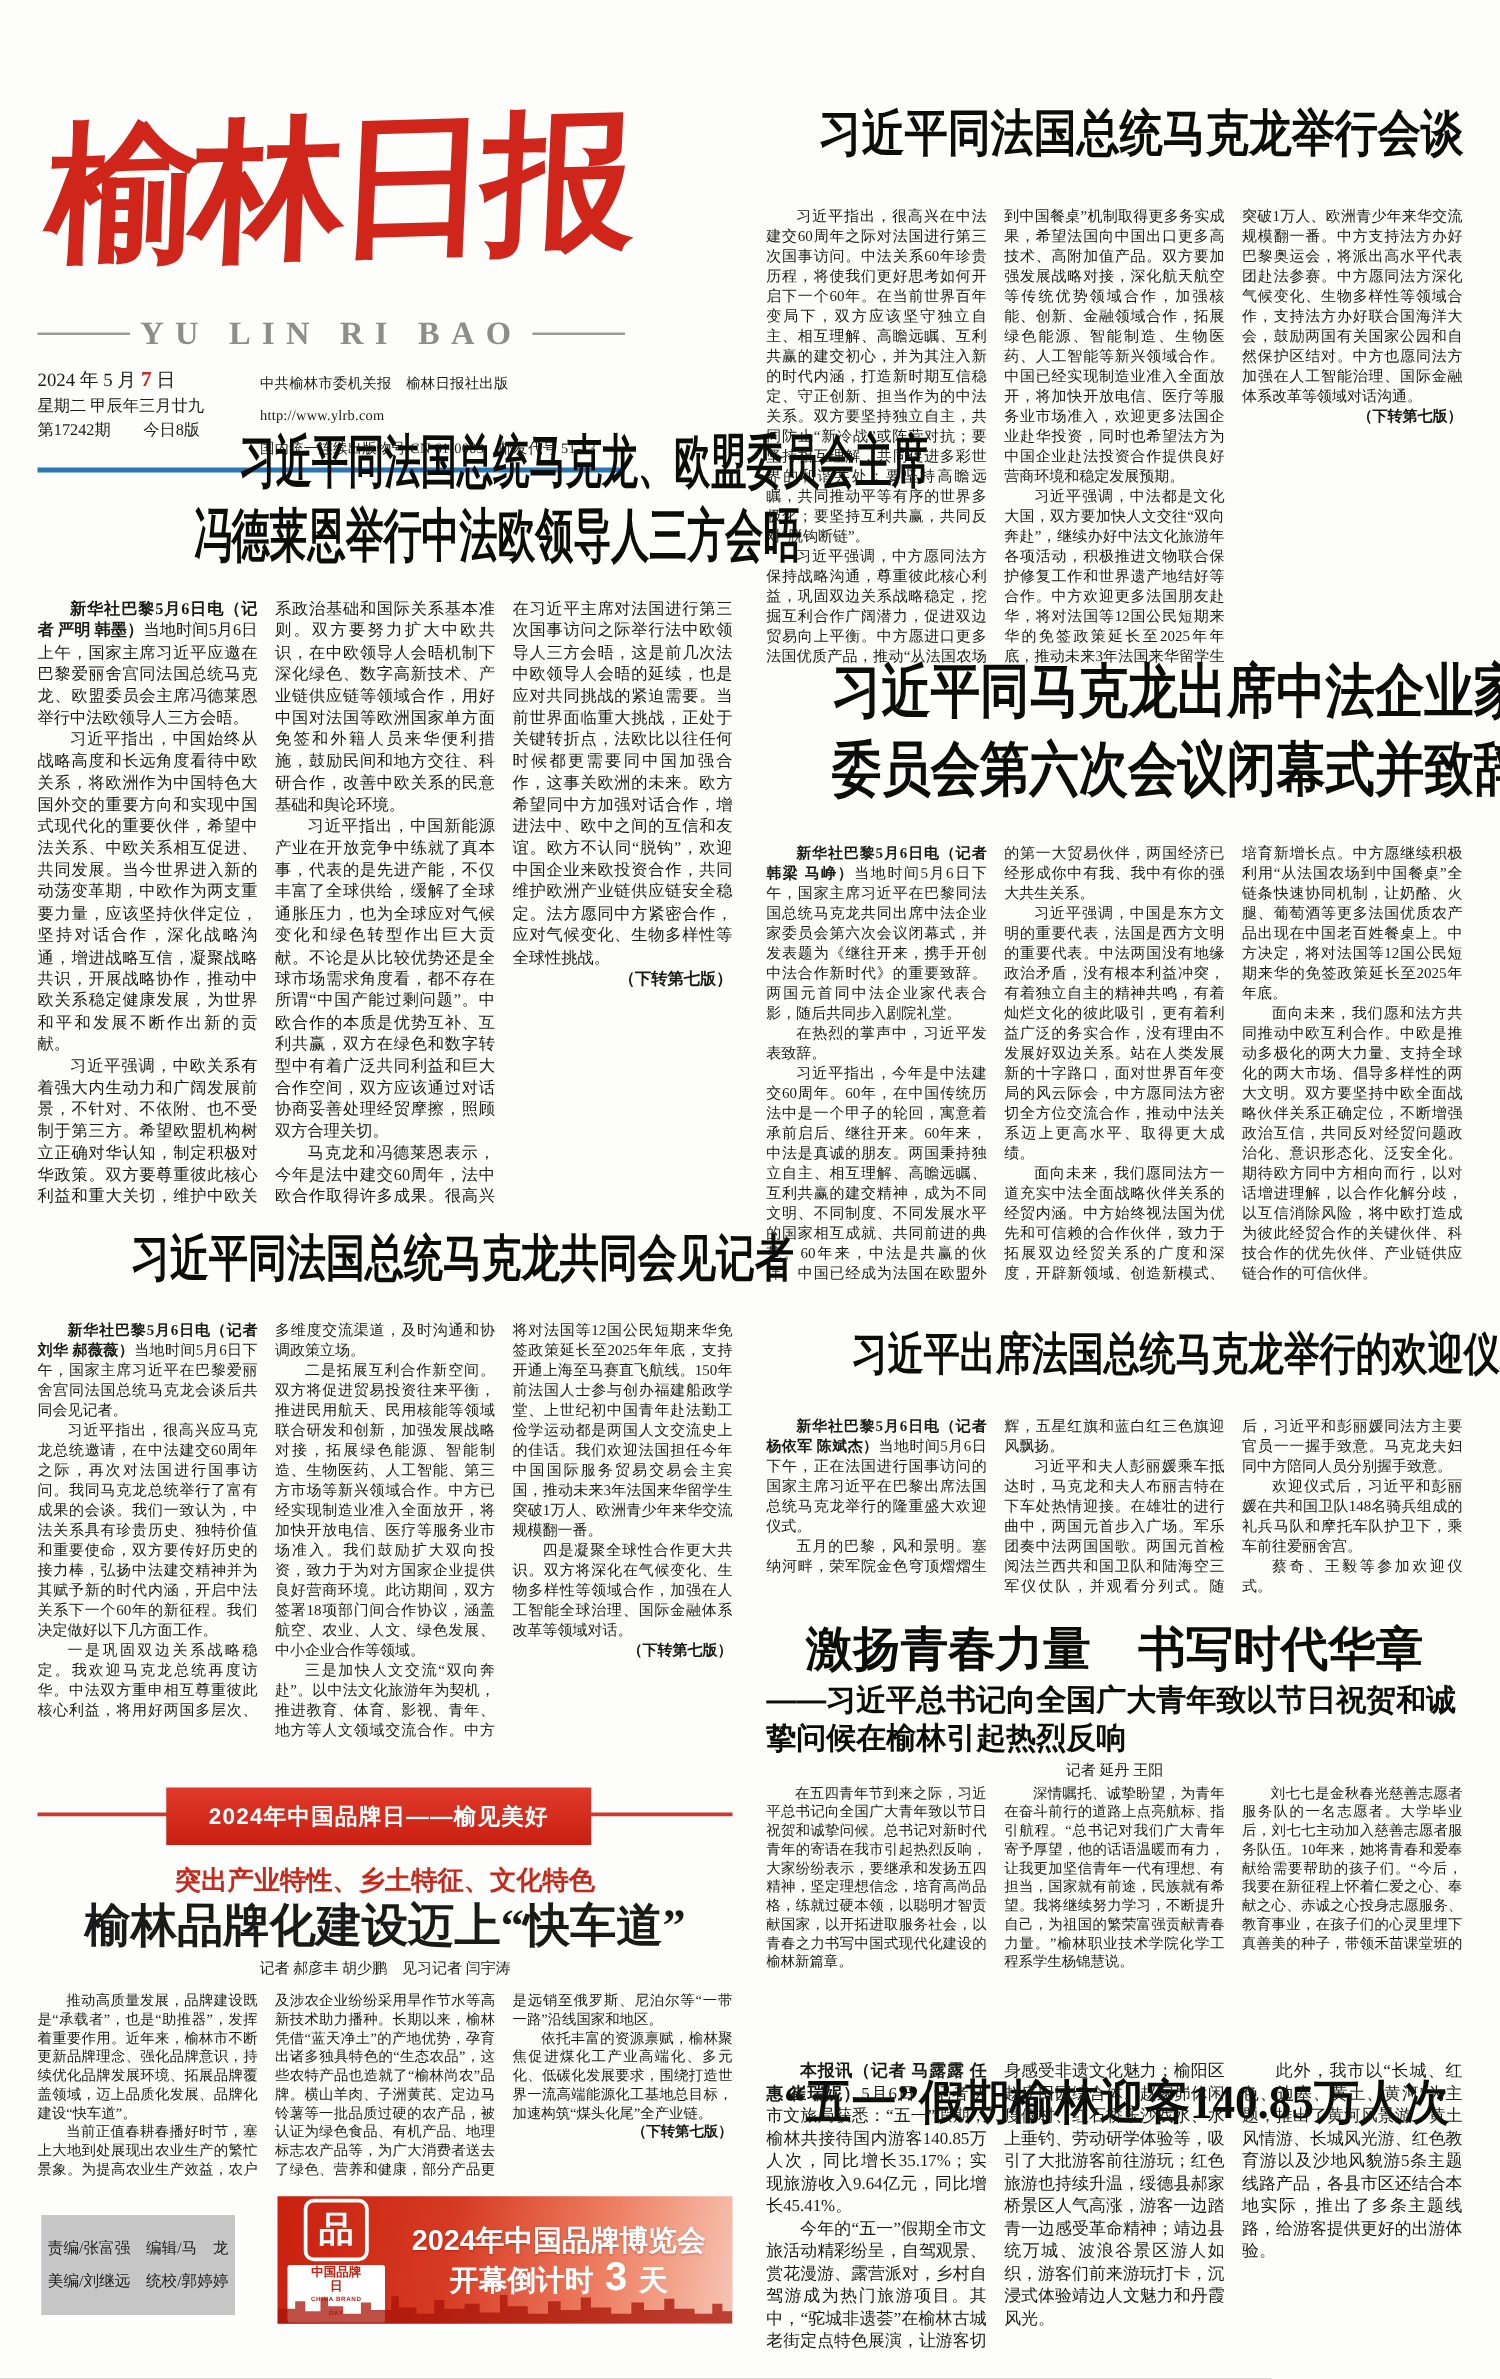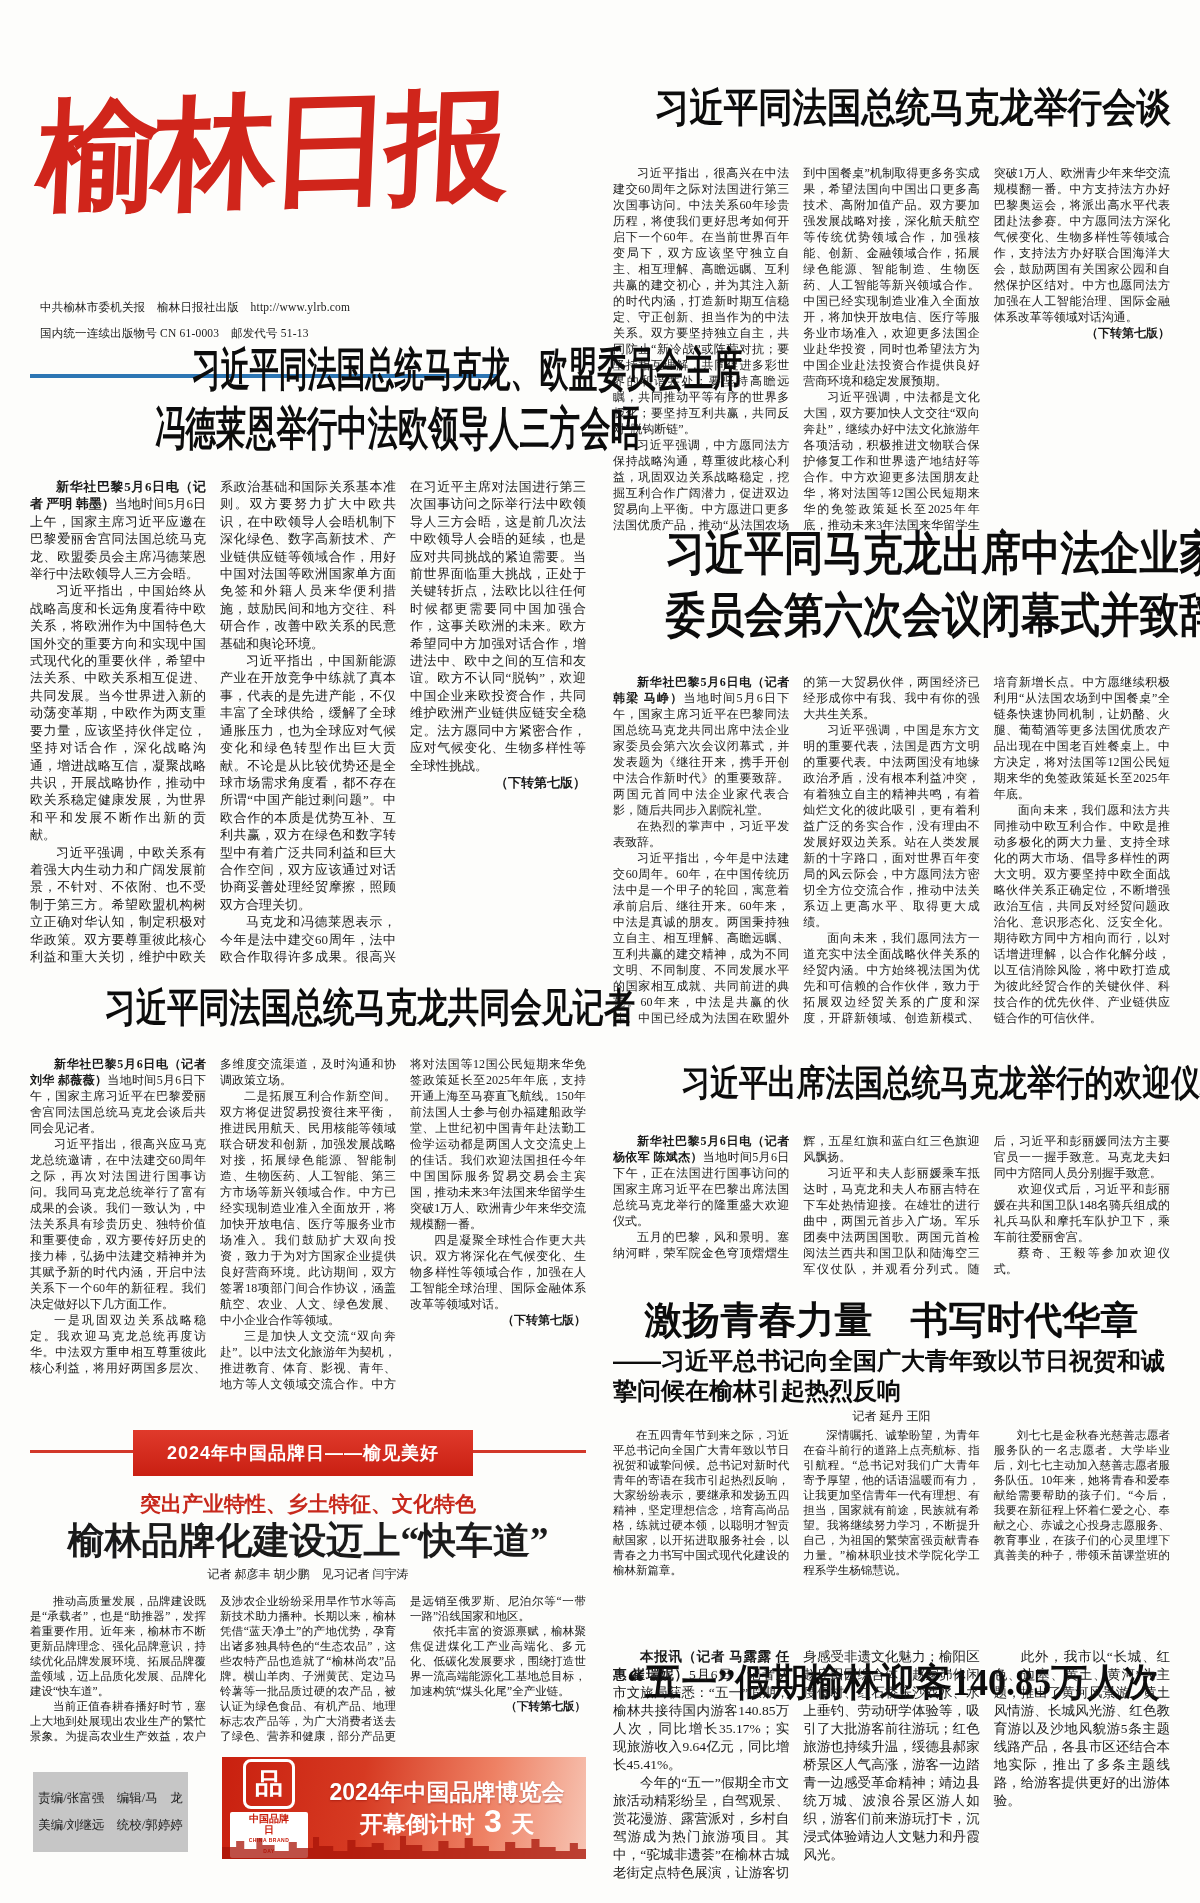--- a/index.html
+++ b/index.html
@@ -70,22 +70,36 @@
   .ad-text .num{font-size:32px;padding:0 3px;}
   .skyline{position:absolute;left:0;bottom:0;width:100%;height:26px;z-index:1;}
 </style>
 </head>
 <body>
 
 <div id="page">
 
   <div class="abs masthead-title">榆林日报</div>
 
+  <div class="abs pinyin-row">
+    <div class="pline"></div>
+    <div class="pinyin-text">YU LIN RI BAO</div>
+    <div class="pline"></div>
+  </div>
 
   <div class="abs info-row">
+    <div class="info-left">
+      <div class="d1">
+        <span>2024 年 5 月</span><span class="red-day">7</span><span>日</span>
+      </div>
+      <div>星期二 甲辰年三月廿九</div>
+      <div>
+        <span>第17242期</span>　　<span>今日8版</span>
+      </div>
+    </div>
     <div class="info-right">
       <div>中共榆林市委机关报　榆林日报社出版　http://www.ylrb.com</div>
       <div>国内统一连续出版物号 CN 61-0003　邮发代号 51-13</div>
     </div>
   </div>
   <div class="abs blue-rule"></div>
 
   <section>
     <div class="abs hl hl-center" style="left:613px;top:82px;width:557px;font-size:40px;line-height:50px;">
       <span class="hl-line" style="--sx:.86">习近平同法国总统马克龙举行会谈</span>

